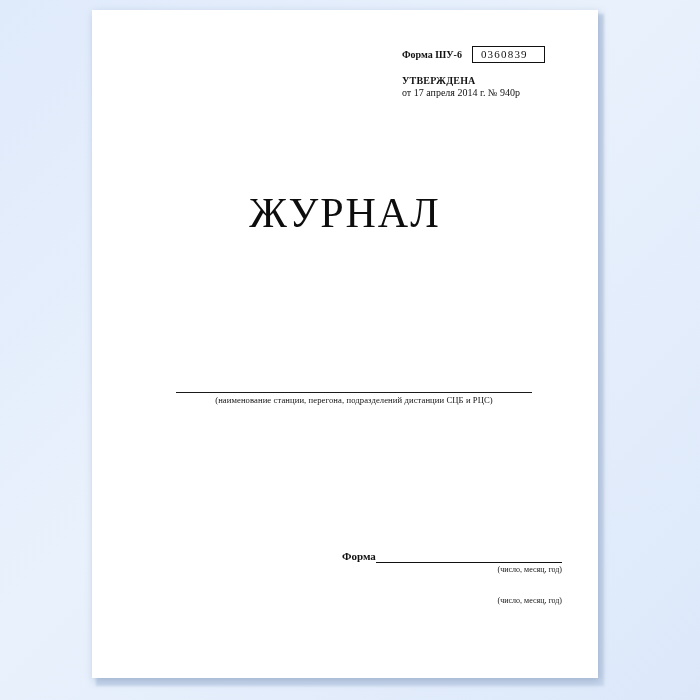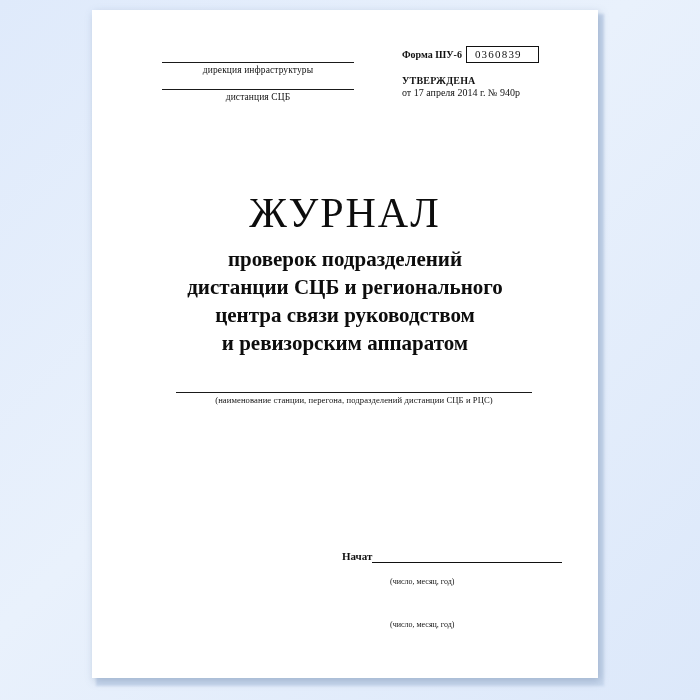--- a/index.html
+++ b/index.html
@@ -69,21 +69,21 @@
   .top-right {
     position: absolute;
     left: 310px;
     top: 36px;
     width: 170px;
   }
   .form-row {
     display: flex;
     align-items: center;
     justify-content: flex-start;
-    gap: 4px;
+    gap: 10px;
   }
   .form-label {
     font-size: 10px;
     font-weight: bold;
     color: #111;
     white-space: nowrap;
   }
   .form-number {
     border: 1px solid #111;
     padding: 1px 16px 2px 8px;
@@ -162,74 +162,61 @@
     padding-bottom: 1px;
   }
   .field-line {
     flex: 1;
     border-bottom: 1px solid #111;
     height: 11px;
   }
   .field-caption {
     font-size: 8px;
     color: #111;
-    text-align: left;
-    margin-top: 14px;
+    text-align: right;
+    margin-top: 2px;
     padding-left: 48px;
   }
   .field-gap {
     height: 20px;
   }
 </style>
 </head>
 <body>
 
 <div class="backdrop"></div>
 <div class="page-shadow"></div>
 
 <div class="page">
   <div class="inner">
 
-    <div class="top-left">
-      <div class="rule"></div>
-      <div class="caption">дирекция инфраструктуры</div>
-      <div class="gap"></div>
-      <div class="rule"></div>
-      <div class="caption">дистанция СЦБ</div>
-    </div>
 
     <div class="top-right">
       <div class="form-row">
         <span class="form-label">Форма ШУ-6</span>
         <span class="form-number">0360839</span>
       </div>
       <div class="approve">
         <div class="a1">УТВЕРЖДЕНА</div>
         <div class="a3">от 17 апреля 2014 г. № 940р</div>
       </div>
     </div>
 
     <div class="title-block">
       <div class="main-title">ЖУРНАЛ</div>
-      <div class="sub">
-        <div>проверок подразделений</div>
-        <div>дистанции СЦБ и регионального</div>
-        <div>центра связи руководством</div>
-        <div>и ревизорским аппаратом</div>
-      </div>
     </div>
 
     <div class="station">
       <div class="rule"></div>
       <div class="caption">(наименование станции, перегона, подразделений дистанции СЦБ и РЦС)</div>
     </div>
 
     <div class="bottom">
       <div class="field-row">
-        <span class="field-label">Начат</span>
+        <span class="field-label">Форма</span>
         <span class="field-line"></span>
       </div>
       <div class="field-caption">(число, месяц, год)</div>
 
       <div class="field-gap"></div>
 
       <div class="field-caption">(число, месяц, год)</div>
     </div>
 
   </div>

